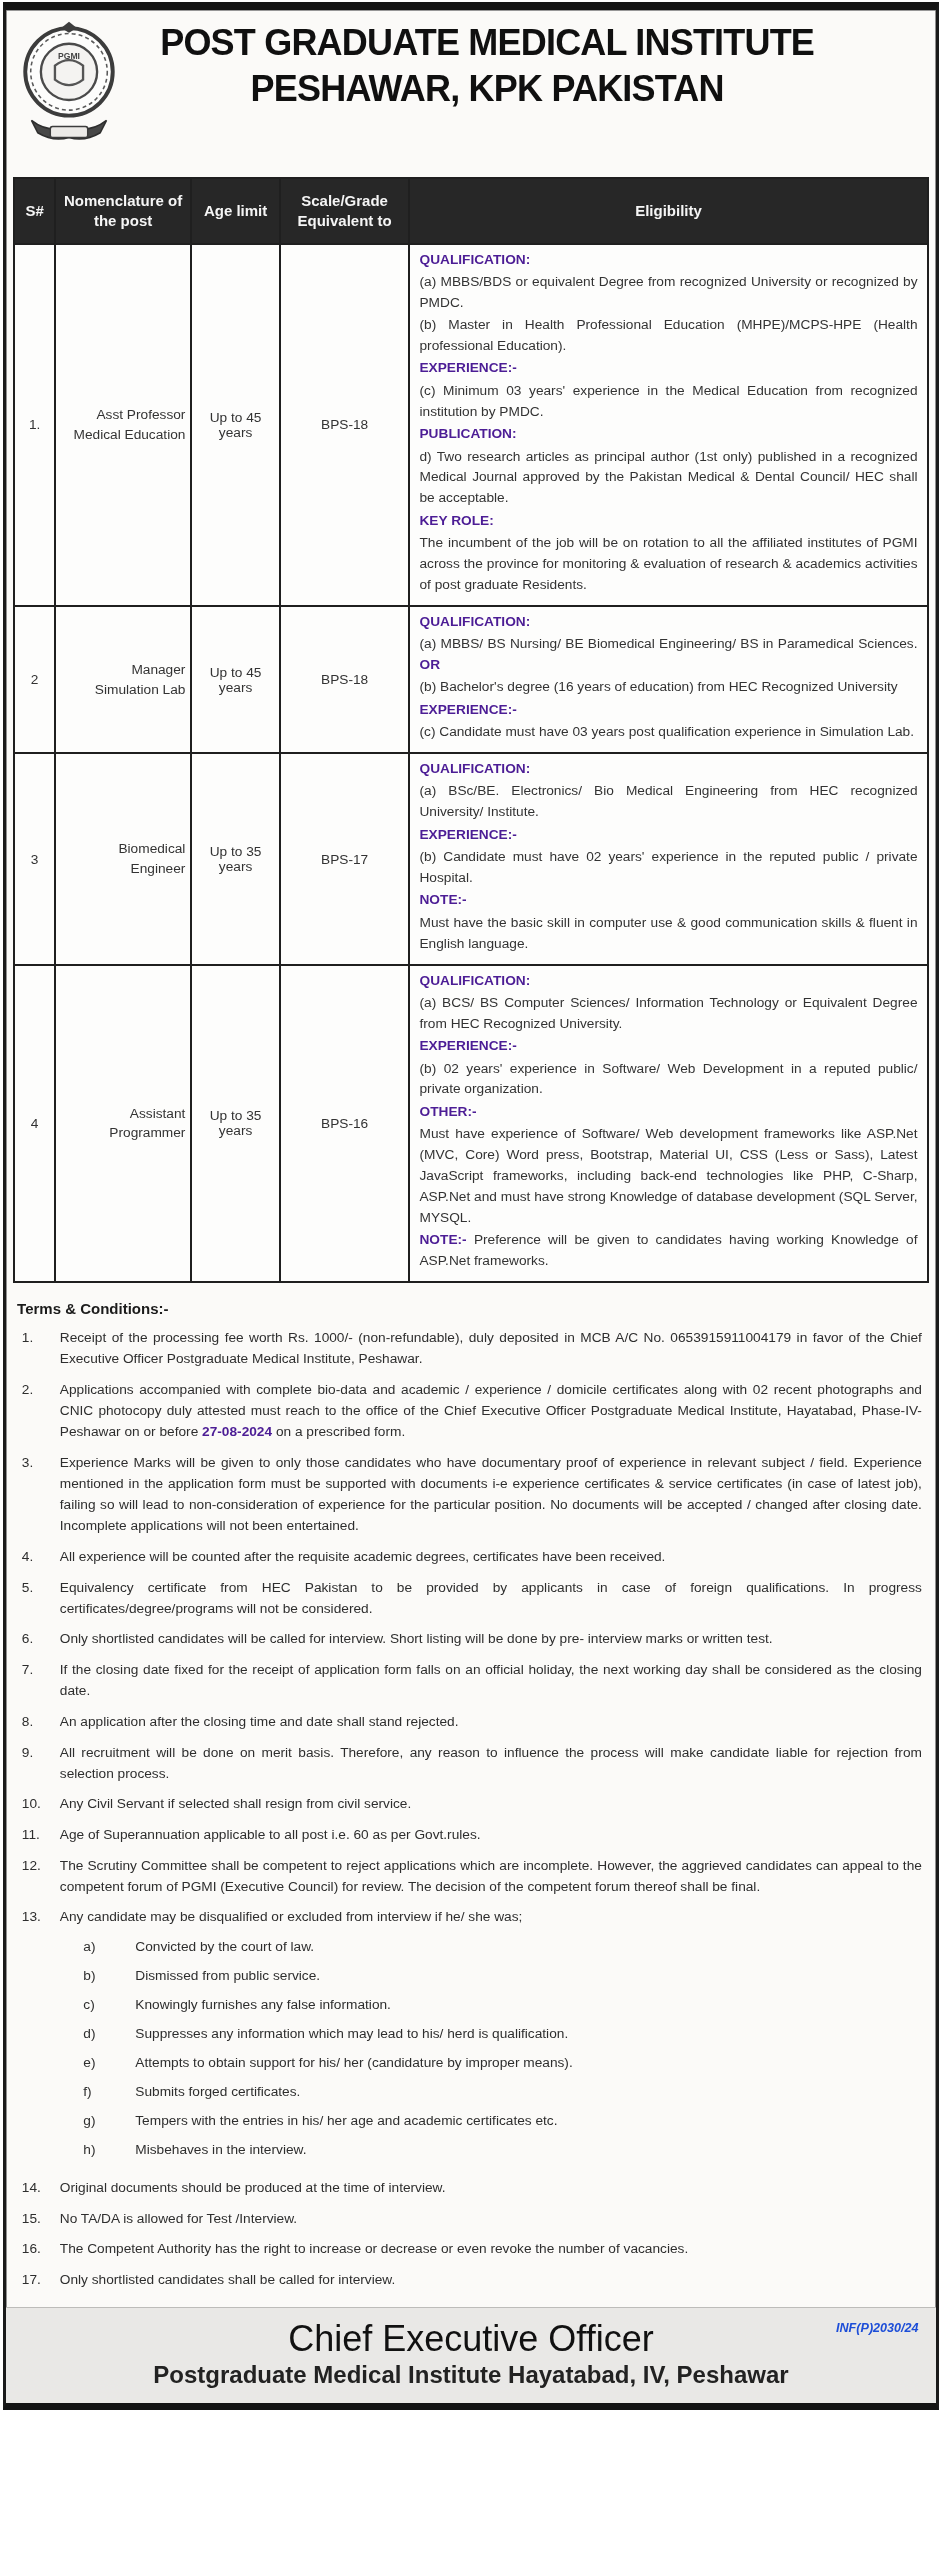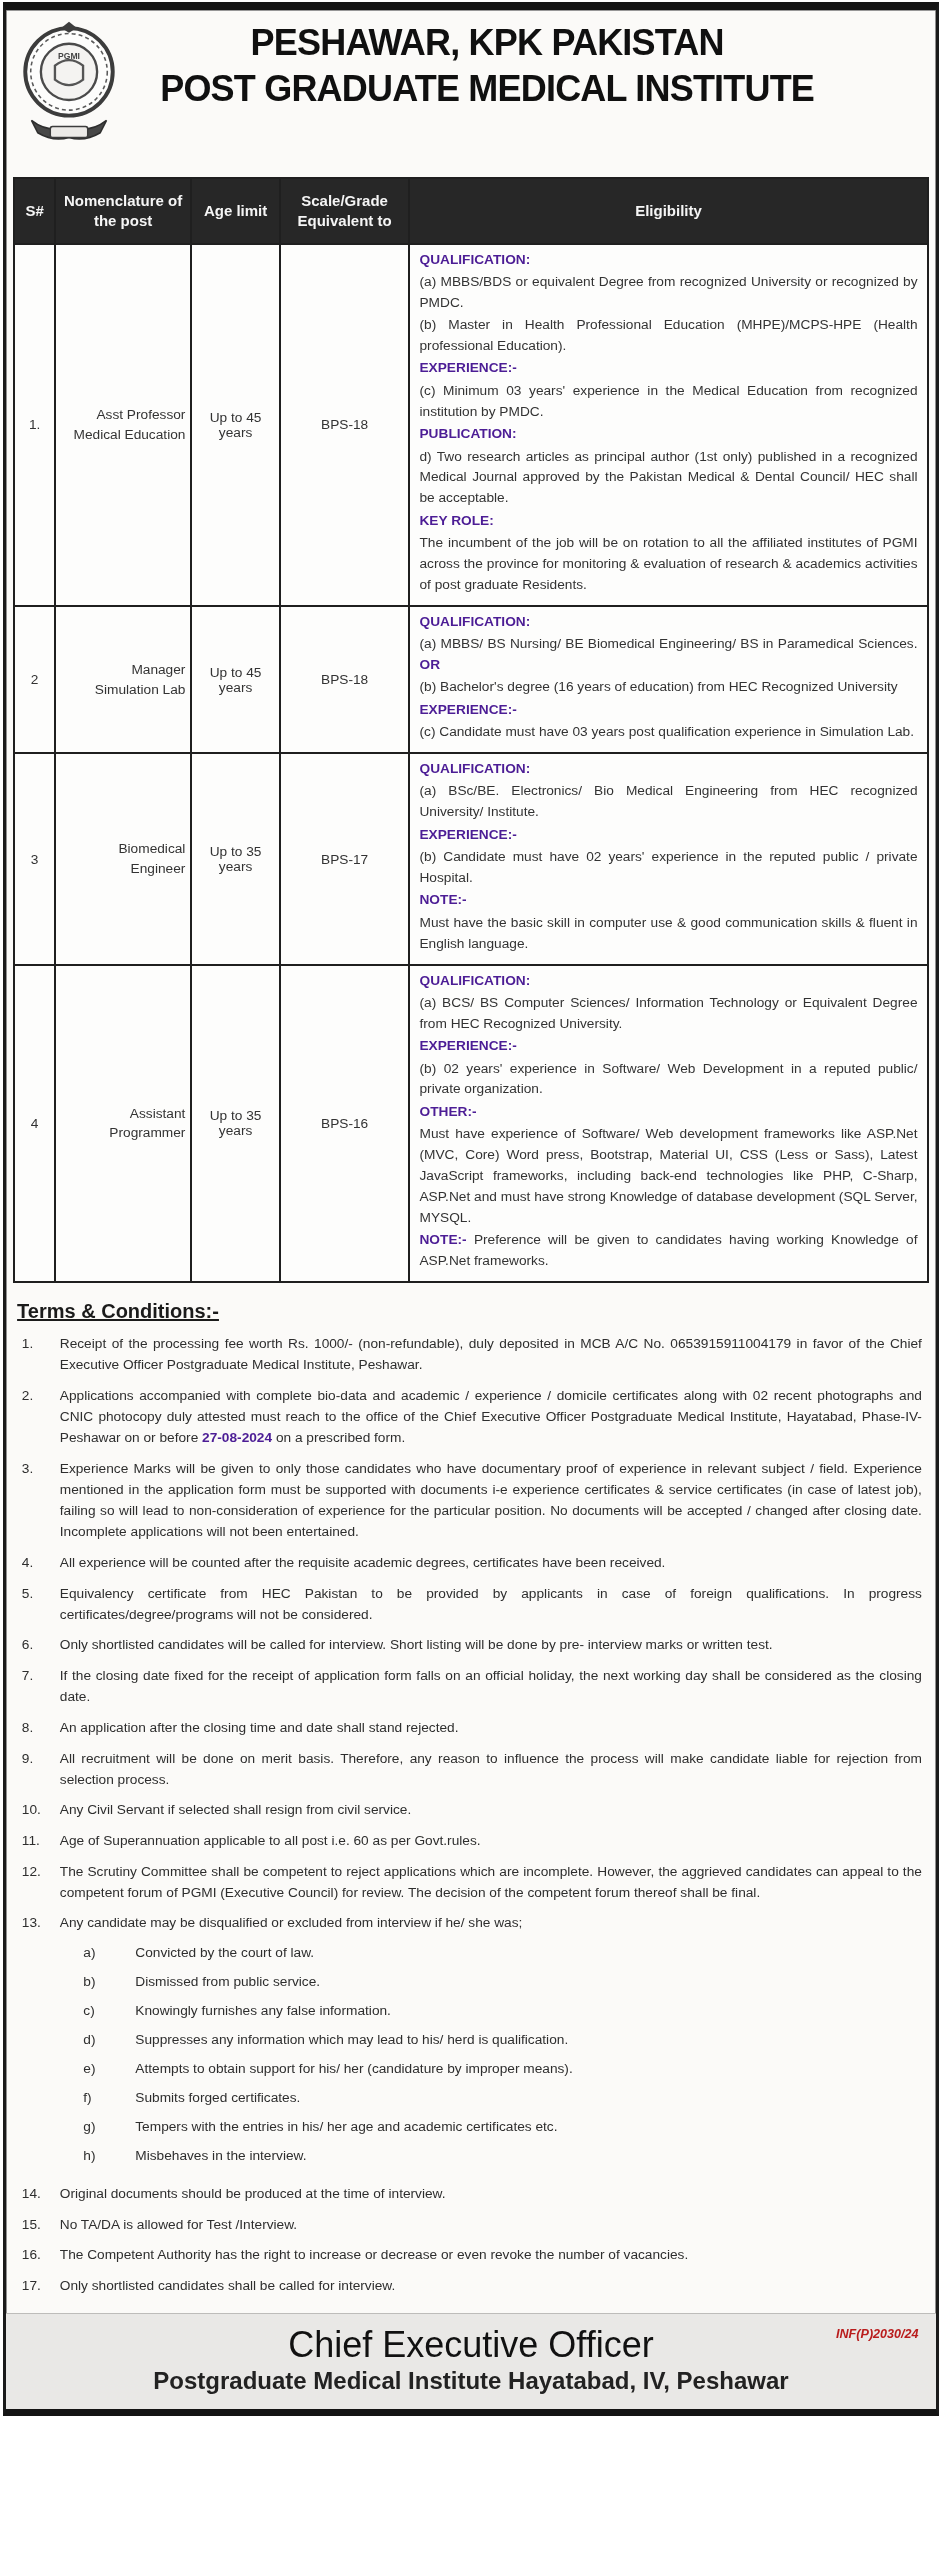--- a/index.html
+++ b/index.html
@@ -42,53 +42,53 @@
     background:var(--table-header-bg);color:#f5f5f5;
     font-size:15px;font-weight:bold;padding:12.6px 3.1px;text-align:center;line-height:1.3;
   }
   table.jobs td{font-size:13.7px;color:#333;vertical-align:middle;}
   td.c{text-align:center;padding:4.7px;}
   td.post{padding:4.7px 4.7px 4.7px 11px;text-align:right;line-height:1.45;}
   td.elig{vertical-align:top;padding:4.7px 9.4px 7.8px;line-height:1.52;text-align:justify;}
   .elig-line{margin:0 0 1.6px;}
   
   .terms{padding:4.7px 14px 7.8px 11px;}
-  .terms-title{font-size:20px;font-weight:bold;text-decoration:underline;color:#1b1b1b;margin:3.1px 0 9.4px;}
+  .terms-title{font-size:15px;font-weight:bold;color:#1b1b1b;margin:3.1px 0 9.4px;}
   .term{display:flex;margin-bottom:9.4px;font-size:13.7px;line-height:1.55;color:#2e2e2e;}
   .term .num{flex:none;width:38px;padding-left:4.7px;}
   .term .body{flex:1;text-align:justify;}
   .sub{display:flex;margin:7.8px 0 7.8px 23.5px;}
   .sub .letter{flex:none;width:52px;}
   
   .footer{background:var(--footer-band);position:relative;padding:9.4px 20.4px 14px;border-top:1.6px solid #bdbcba;}
   .footer-sig{text-align:center;font-size:36px;font-weight:normal;color:#111;letter-spacing:0;}
   .footer-org{text-align:center;font-size:24px;font-weight:bold;color:#222;margin-top:1px;}
-  .footer-ref{position:absolute;right:17.3px;top:12.6px;font-size:12.6px;font-weight:bold;color:#b91c1c;font-style:italic;}
+  .footer-ref{position:absolute;right:17.3px;top:12.6px;font-size:12.6px;font-weight:bold;color:#1d4ed8;font-style:italic;}
 </style>
 </head>
 <body>
 
 <div class="page">
 
   <div class="header">
     <div class="logo">
       <svg viewBox="0 0 128 158" width="100" height="124" xmlns="http://www.w3.org/2000/svg">
         <circle cx="64" cy="66" r="56" fill="#fdfdfc" stroke="#3c3c3c" stroke-width="5"></circle>
         <circle cx="64" cy="66" r="49" fill="none" stroke="#5a5a5a" stroke-width="2" stroke-dasharray="5 4"></circle>
         <circle cx="64" cy="66" r="36" fill="#f4f3f1" stroke="#4a4a4a" stroke-width="3"></circle>
         <path d="M46 58 q18 -14 36 0 v18 q-18 14 -36 0 z" fill="none" stroke="#555" stroke-width="3"></path>
         <text x="64" y="50" text-anchor="middle" font-size="11" font-weight="bold" fill="#444" font-family="Liberation Sans, sans-serif">PGMI</text>
         <path d="M54 10 l10 -8 10 8 -10 6 z" fill="#3d3d3d"></path>
         <path d="M16 128 q20 16 48 10 q28 6 48 -10 l-8 16 q-20 12 -40 6 q-20 6 -40 -6 z" fill="#474747" stroke="#2e2e2e" stroke-width="2"></path>
         <rect x="40" y="136" width="48" height="14" rx="3" fill="#eceae7" stroke="#3c3c3c" stroke-width="2"></rect>
       </svg>
     </div>
     <div class="titles">
+      <div class="title-line">POST GRADUATE MEDICAL INSTITUTE</div>
       <div class="title-line">PESHAWAR, KPK PAKISTAN</div>
-      <div class="title-line">POST GRADUATE MEDICAL INSTITUTE</div>
     </div>
   </div>
 
 
   <p class="intro"></p>
 
   <table class="jobs">
     <colgroup>
       <col style="width:41px">
         <col style="width:136px">

